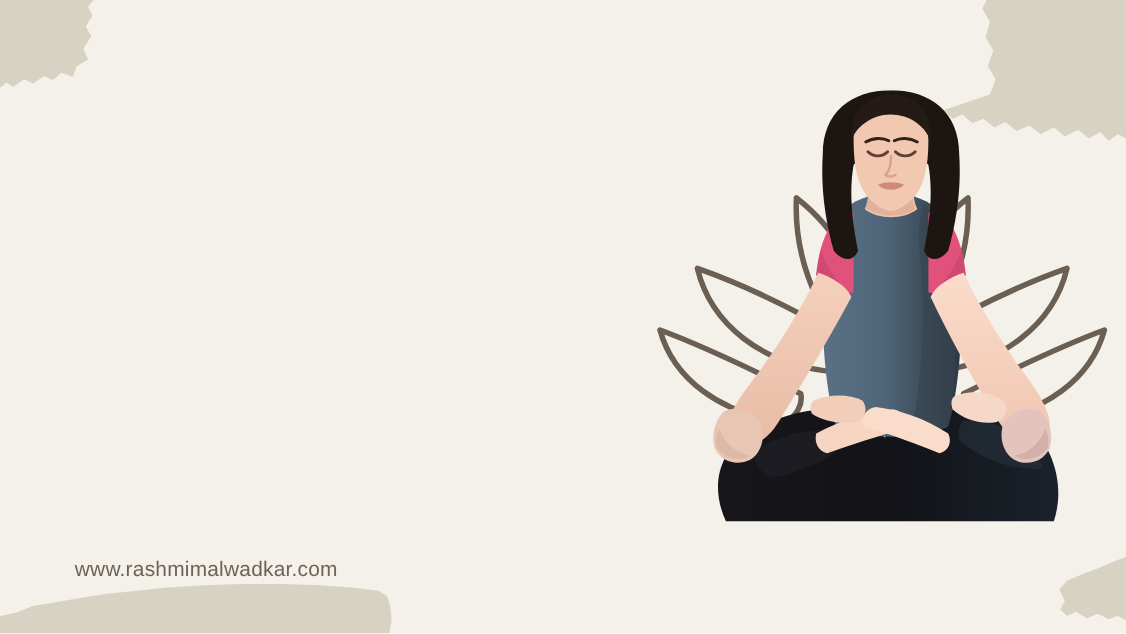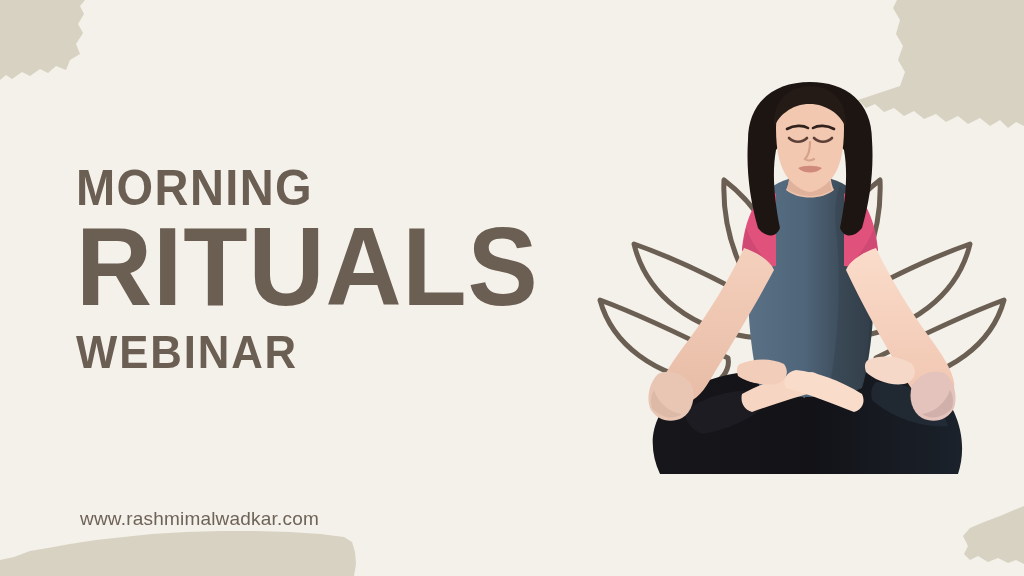--- a/index.html
+++ b/index.html
@@ -63,21 +63,21 @@
     color: #6b5f53;
     margin-top: 12px;
     transform: scaleX(0.95);
     transform-origin: left center;
     white-space: nowrap;
   }
 
   
   .website-url {
     position: absolute;
-    left: 80px;
+    left: 68px;
     top: 508px;
     font-family: "Liberation Sans", sans-serif;
     font-size: 19px;
     letter-spacing: 0.2px;
     color: #6e6359;
     white-space: nowrap;
   }
 
   
   .stage {
@@ -120,25 +120,20 @@
 
     <path fill="#d8d2c2" d="M0,576 L0,560 L14,557 L30,551 L48,548 L70,544 L96,540
              L124,537 L152,534 L186,532 L220,531 L256,531 L290,532
              L320,534 L344,537 L352,542 L355,552 L356,564 L354,576 Z"></path>
 
     <path fill="#d8d2c2" d="M1024,576 L1024,564 L1016,560 L1008,563 L998,558 L988,562
              L978,556 L970,560 L964,554 L968,546 L963,536 L970,528
              L984,522 L1000,516 L1014,510 L1024,506 L1024,576 Z"></path>
   </svg>
 
-  <div class="headline">
-    <div class="line-morning">MORNING</div>
-    <div class="line-rituals">RITUALS</div>
-    <div class="line-webinar">WEBINAR</div>
-  </div>
 
   <div class="website-url">www.rashmimalwadkar.com</div>
 
   <div class="stage">
 
     <svg class="lotus" viewBox="0 0 412 250" xmlns="http://www.w3.org/2000/svg">
       <g fill="none" stroke="#6b5f53" stroke-width="5" stroke-linecap="round" stroke-linejoin="round">
 
         <path d="M206,8 C186,52 180,96 186,152 C196,160 216,160 226,152
                  C232,96 226,52 206,8 Z"></path>

